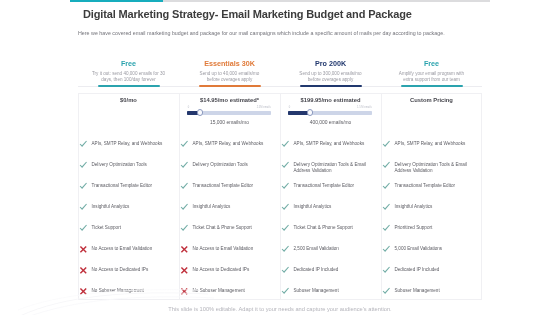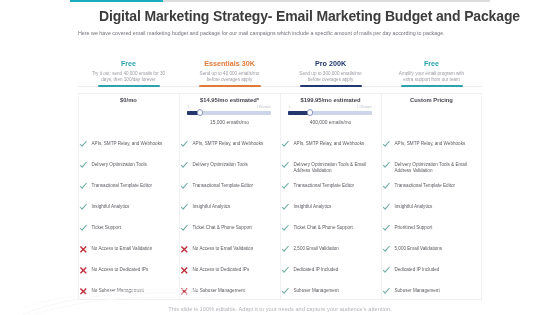--- a/index.html
+++ b/index.html
@@ -3,21 +3,21 @@
 <meta charset="utf-8">
 <title>Digital Marketing Strategy- Email Marketing Budget and Package</title>
 <style>
   html,body{margin:0;padding:0;}
   body{width:560px;height:315px;background:#ffffff;overflow:hidden;
        font-family:"Liberation Sans",sans-serif;-webkit-font-smoothing:antialiased;}
   .slide{position:relative;width:560px;height:315px;background:#ffffff;}
   .title,.subtitle,.head .name,.head .desc span,.price,.emails,.flabel,.footer,.stickL,.stickR{-webkit-font-smoothing:antialiased;transform:translateZ(0);}
   .topbar{position:absolute;left:70px;top:0;width:420px;height:1.8px;background:#dcdcde;}
   .topbar .accent{position:absolute;left:0;top:0;width:93px;height:1.8px;background:#17adbd;}
-  .title{position:absolute;left:83px;top:7.5px;font-size:14px;font-weight:bold;color:#3c3c3c;letter-spacing:-0.15px;white-space:nowrap;margin-left:16px;}
+  .title{position:absolute;left:83px;top:7.5px;font-size:11px;font-weight:bold;color:#3c3c3c;letter-spacing:-0.15px;white-space:nowrap;}
   .subtitle{position:absolute;left:78px;top:30.2px;font-size:5.33px;color:#73737a;white-space:nowrap;}
   .card{position:absolute;left:78px;top:93px;width:404px;height:207px;background:#fff;border:1px solid #f0f0f3;box-sizing:border-box;}
   .vdiv{position:absolute;top:93px;width:1px;height:207px;background:#f0f0f3;}
   .head{position:absolute;top:59.8px;width:101px;text-align:center;}
   .head .name{font-size:7.2px;font-weight:bold;line-height:1.1;}
   .head .desc{font-size:4.6px;color:#9a9aa2;line-height:1.3;margin:3.4px auto 0;width:101px;}
   .head .desc span{display:block;}
   .rule{position:absolute;top:85.5px;width:101px;height:0.7px;background:#ececf0;}
   .rule .fill{position:absolute;top:-0.8px;left:19.5px;width:62px;height:2.3px;border-radius:1.2px;}
   .price{position:absolute;top:96.6px;width:101px;text-align:center;font-size:5.8px;font-weight:bold;color:#46464d;}

